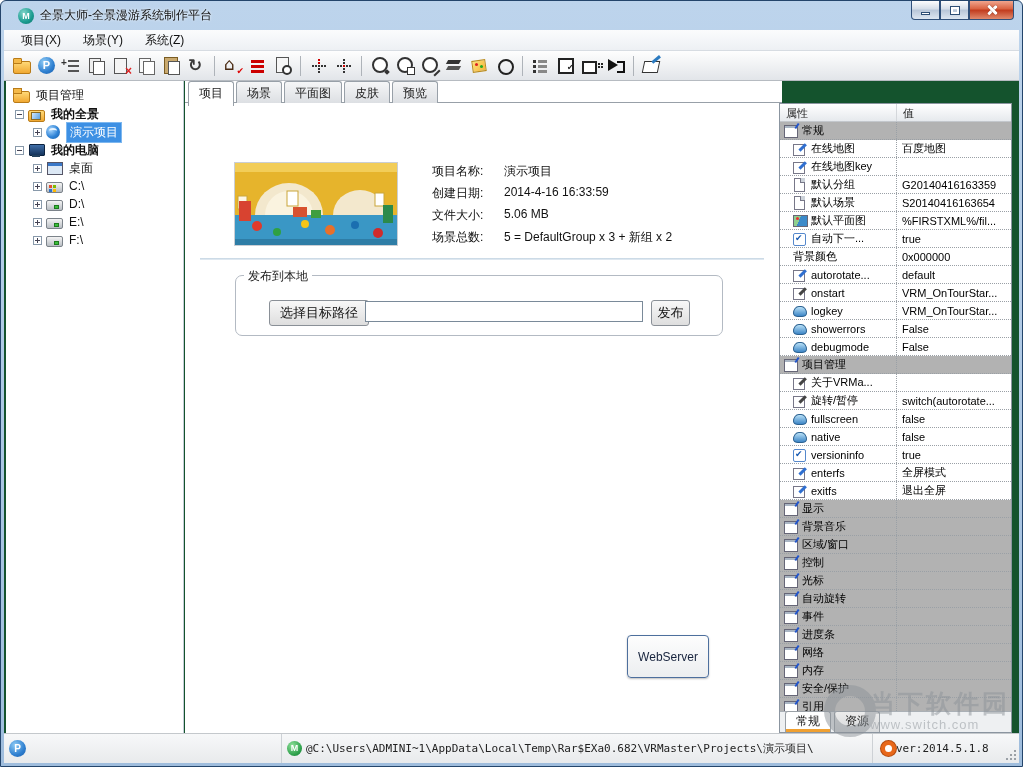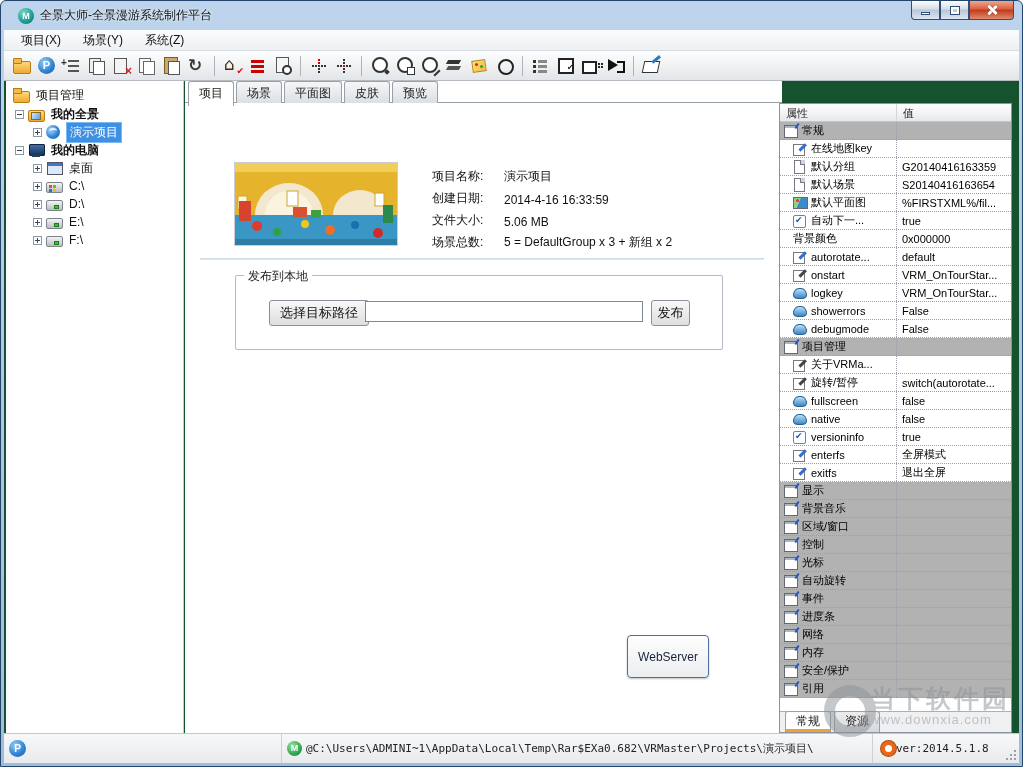--- a/index.html
+++ b/index.html
@@ -95,24 +95,24 @@
   .i-drive-win::after{content:'';position:absolute;left:3px;top:6px;width:3px;height:3px;background:#e34f2f;box-shadow:4px 0 #7fba00,0 4px #2e74c9,4px 4px #ffb900}
   .i-drive::after{content:'';position:absolute;right:3px;top:8px;width:3px;height:2px;background:#3bbf3b;border:1px solid #1d7a1d}
   
   .center{position:absolute;left:181px;top:0;width:597px;bottom:0;background:#fff}
   .tabstrip{height:22px;display:flex;align-items:flex-start;padding-left:3px;border-bottom:1px solid #98a0a8;position:relative}
   .tab{font-size:12px;color:#222;padding:3px 10px 3px;background:linear-gradient(#f5f6f7,#dadde1);border:1px solid #98a0a8;border-bottom:none;border-radius:3px 3px 0 0;margin-right:2px;cursor:default}
   .tab.active{background:#fff;position:relative;z-index:3;margin-bottom:-1px;padding-bottom:4px}
   .content{position:absolute;left:0;right:0;top:22px;bottom:0;background:#fff}
   .thumb{position:absolute;left:50px;top:60px;width:162px;height:82px;outline:1px solid #caced4}
   .infoblock{position:absolute;left:247px;top:60px;font-size:12px;color:#111}
-  .inforow{height:22px;display:flex;align-items:flex-end}
+  .inforow{height:22px;display:flex;align-items:flex-start}
   .inflabel{width:72px}
   .divider{position:absolute;left:15px;right:18px;top:155px;height:2px;background:linear-gradient(#c3d4e2,#e7eef5)}
-  .groupbox{position:absolute;left:50px;top:172px;width:488px;height:75px;border:1px solid #b3bac3;border-radius:2px}
+  .groupbox{position:absolute;left:50px;top:172px;width:488px;height:61px;border:1px solid #b3bac3;border-radius:7px}
   .gb-legend{position:absolute;left:8px;top:-8px;background:#fff;padding:0 4px;font-size:12px;color:#222}
   .btn{font-size:13px;color:#111;background:linear-gradient(#f8f8f8,#dedede);border:1px solid #8a9097;border-radius:3px;padding:3px 10px;cursor:default}
   .gb-select{position:absolute;left:33px;top:24px}
   .gb-input{position:absolute;left:129px;top:25px;width:278px;height:21px;border:1px solid #7a8a99;font-size:12px;padding:0 4px}
   .gb-publish{position:absolute;left:415px;top:24px;width:39px;text-align:center;padding:3px 0}
   .webserver-btn{position:absolute;left:442px;top:532px;width:82px;height:43px;background:linear-gradient(#fdfdfd,#eceef0);border:1px solid #4d6f9d;border-radius:4px;font-size:12px;color:#17233d;display:flex;align-items:center;justify-content:center;box-shadow:0 1px 2px rgba(0,0,0,.25);cursor:default}
   
   .props{position:absolute;right:7px;top:22px;width:233px;bottom:0;border:1px solid #8b95a0;background:#fff;display:flex;flex-direction:column}
   .phead{height:18px;display:flex;flex:none;background:linear-gradient(#ffffff,#e6e9ed);border-bottom:1px solid #c3c7cc;font-size:11px;color:#222}
   .phead .h1{width:117px;padding:2px 0 8px 6px;border-right:1px solid #d4d7db}
@@ -146,21 +146,21 @@
   .sb3{width:146px;height:100%;display:flex;align-items:center;gap:0;padding-left:8px}
   .sb-path,.sb-ver{font-family:"DejaVu Sans Mono",monospace;font-size:11px;color:#222;white-space:nowrap}
   .sb-plogo{width:17px;height:17px;border-radius:50%;background:radial-gradient(circle at 35% 30%,#8ecbf5,#2e7fd0 60%,#1a5ca8);position:relative;flex:none}
   .sb-plogo::after{content:'P';position:absolute;inset:0;color:#fff;font:bold 10px/17px "Liberation Sans",sans-serif;text-align:center}
   .sb-mlogo{width:15px;height:15px;border-radius:50%;background:radial-gradient(circle at 35% 30%,#8fe09a,#2da04b 65%,#1b7a35);position:relative;flex:none}
   .sb-mlogo::after{content:'M';position:absolute;inset:0;color:#fff;font:bold 9px/15px "Liberation Sans",sans-serif;text-align:center}
   .sb-ring{width:15px;height:15px;border-radius:50%;border:4px solid #e8681a;background:#fff;box-shadow:0 0 0 1px #b44c10;flex:none}
   .grip{position:absolute;right:2px;bottom:2px;width:12px;height:12px}
   .grip::before{content:'';position:absolute;right:1px;bottom:1px;width:2px;height:2px;background:#9aa0a6;box-shadow:-4px 0 #9aa0a6,-8px 0 #9aa0a6,0 -4px #9aa0a6,-4px -4px #9aa0a6,0 -8px #9aa0a6}
   
-  .watermark{position:absolute;right:12px;top:684px;display:flex;gap:2px;opacity:.5;z-index:60;pointer-events:none}
+  .watermark{position:absolute;right:12px;top:684px;display:flex;align-items:center;gap:2px;opacity:.5;z-index:60;pointer-events:none}
   .wm-ring{width:52px;height:52px;border-radius:50%;border:11px solid #8d9399;flex:none}
   .wm-col{display:flex;flex-direction:column;line-height:1.1;margin-left:-8px}
   .wm-title{font-size:25px;font-weight:bold;color:#8d9399;letter-spacing:3px}
   .wm-url{font-size:13px;color:#8d9399;letter-spacing:1px}
 </style>
 </head>
 <body>
 
 <div class="window">
   <div class="titlebar">
@@ -337,20 +337,27 @@
             <div class="prow group">
               <div class="c1">
                 <span class="pic pi-form-icon"></span>
                 <span class="plabel">常规</span>
               </div>
               <div class="c2"></div>
             </div>
             <div class="prow item">
               <div class="c1">
                 <span class="pic pi-edit-icon"></span>
+                <span class="plabel">在线地图</span>
+              </div>
+              <div class="c2">百度地图</div>
+            </div>
+            <div class="prow item">
+              <div class="c1">
+                <span class="pic pi-edit-icon"></span>
                 <span class="plabel">在线地图key</span>
               </div>
               <div class="c2"></div>
             </div>
             <div class="prow item">
               <div class="c1">
                 <span class="pic pi-doc-icon"></span>
                 <span class="plabel">默认分组</span>
               </div>
               <div class="c2">G20140416163359</div>
@@ -579,16 +586,16 @@
         <span class="sb-ver">ver:2014.5.1.8</span>
       </div>
       <span class="grip"></span>
     </div>
   </div>
 
   <div class="watermark">
     <span class="wm-ring"></span>
     <span class="wm-col">
       <span class="wm-title">当下软件园</span>
-      <span class="wm-url">www.downxia.com</span>
+      <span class="wm-url">www.switch.com</span>
     </span>
   </div>
 </div>
 
 </body></html>

